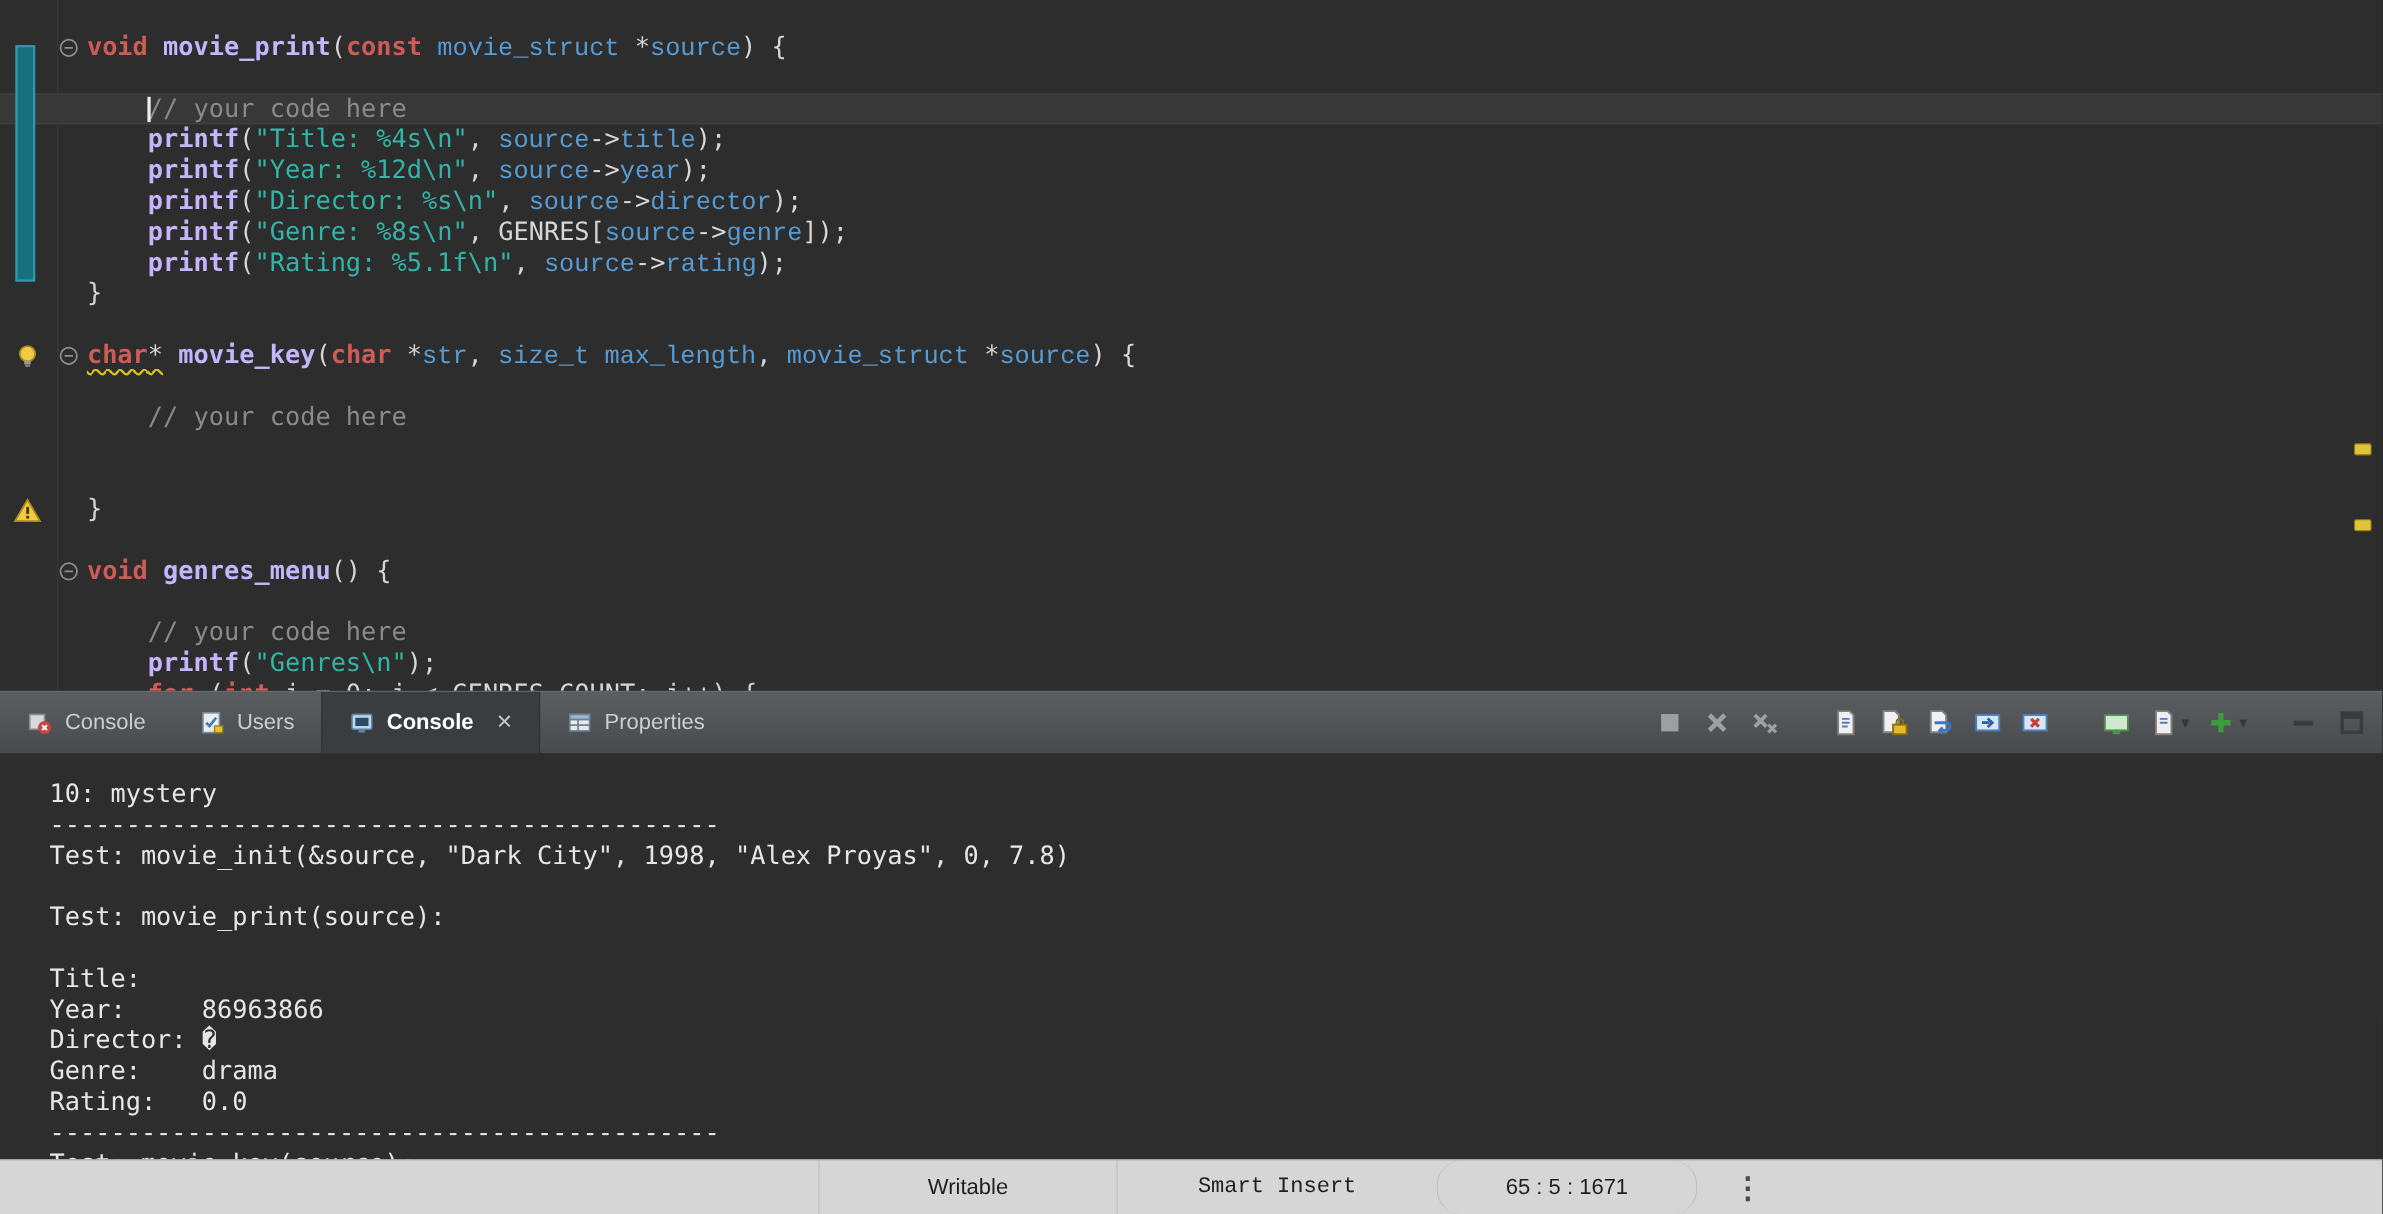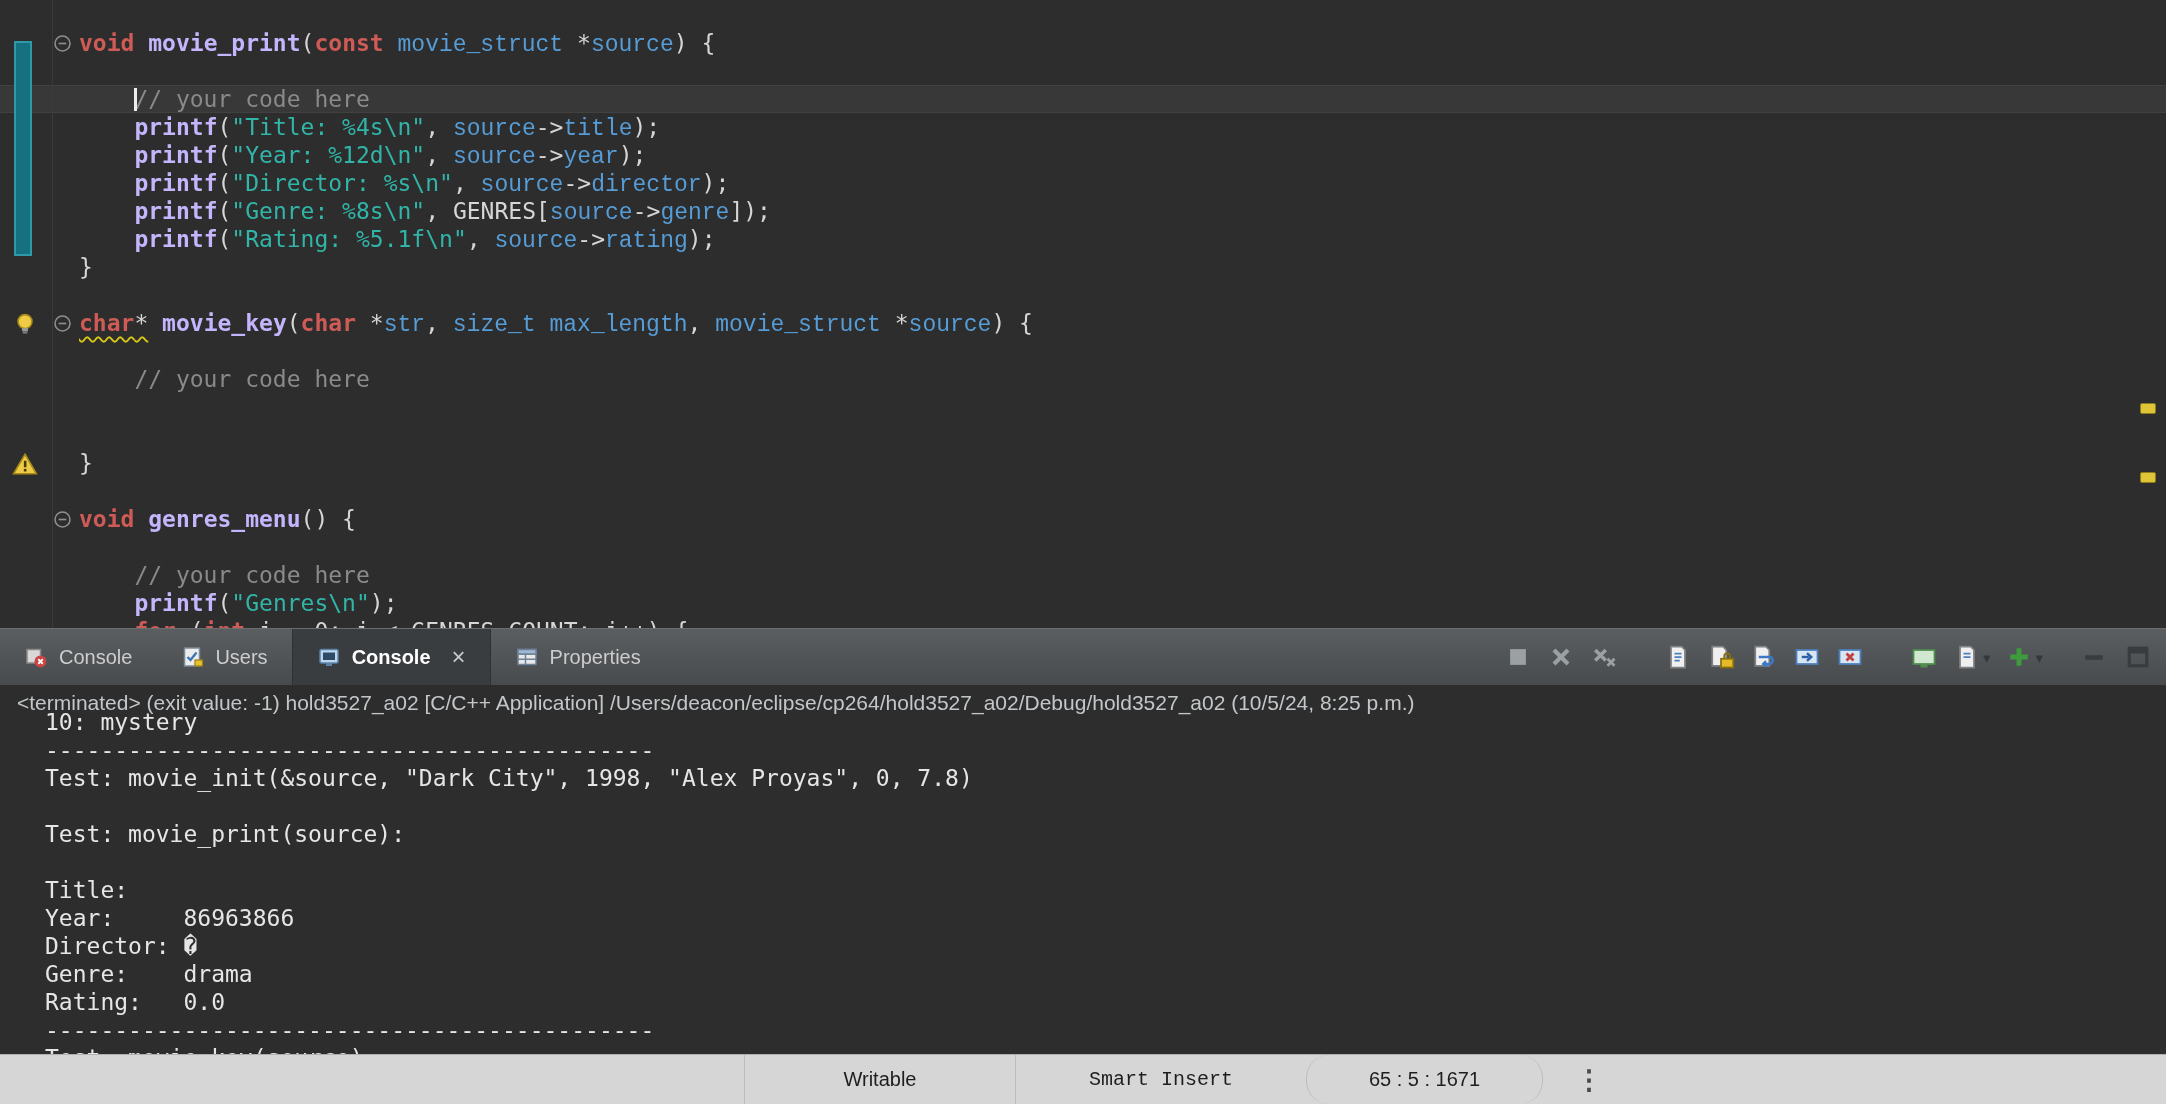--- a/index.html
+++ b/index.html
@@ -224,21 +224,20 @@
             <svg width="28" height="28" viewBox="0 0 16 16">
               <rect x="3" y="3" width="10" height="10" fill="none" stroke="#383C3E" stroke-width="1.8"></rect>
               <rect x="3" y="3" width="10" height="3" fill="#383C3E"></rect>
             </svg>
           </span>
       </div>
     </div>
   </div>
 
   <div class="console">
-    <div class="console-header">&lt;terminated&gt; (exit value: -1) hold3527_a02 [C/C++ Application] /Users/deacon/eclipse/cp264/hold3527_a02/Debug/hold3527_a02 (10/5/24, 8:25 p.m.)</div>
     <div class="console-lines" id="console-lines"><div class="console-line">10: mystery</div><div class="console-line">--------------------------------------------</div><div class="console-line">Test: movie_init(&amp;source, "Dark City", 1998, "Alex Proyas", 0, 7.8)</div><div class="console-line"></div><div class="console-line">Test: movie_print(source):</div><div class="console-line"></div><div class="console-line">Title:</div><div class="console-line">Year:     86963866</div><div class="console-line">Director: �</div><div class="console-line">Genre:    drama</div><div class="console-line">Rating:   0.0</div><div class="console-line">--------------------------------------------</div><div class="console-line">Test: movie_key(source):</div></div>
   </div>
 
   <div class="statusbar">
     <div class="sb-spacer"></div>
     <div class="sb-seg sb-writable">Writable</div>
     <div class="sb-seg sb-insert">Smart Insert</div>
     <div class="sb-seg sb-pos">65 : 5 : 1671</div>
     <div class="sb-seg sb-overflow">⋮</div>
     <div class="sb-fill"></div>

